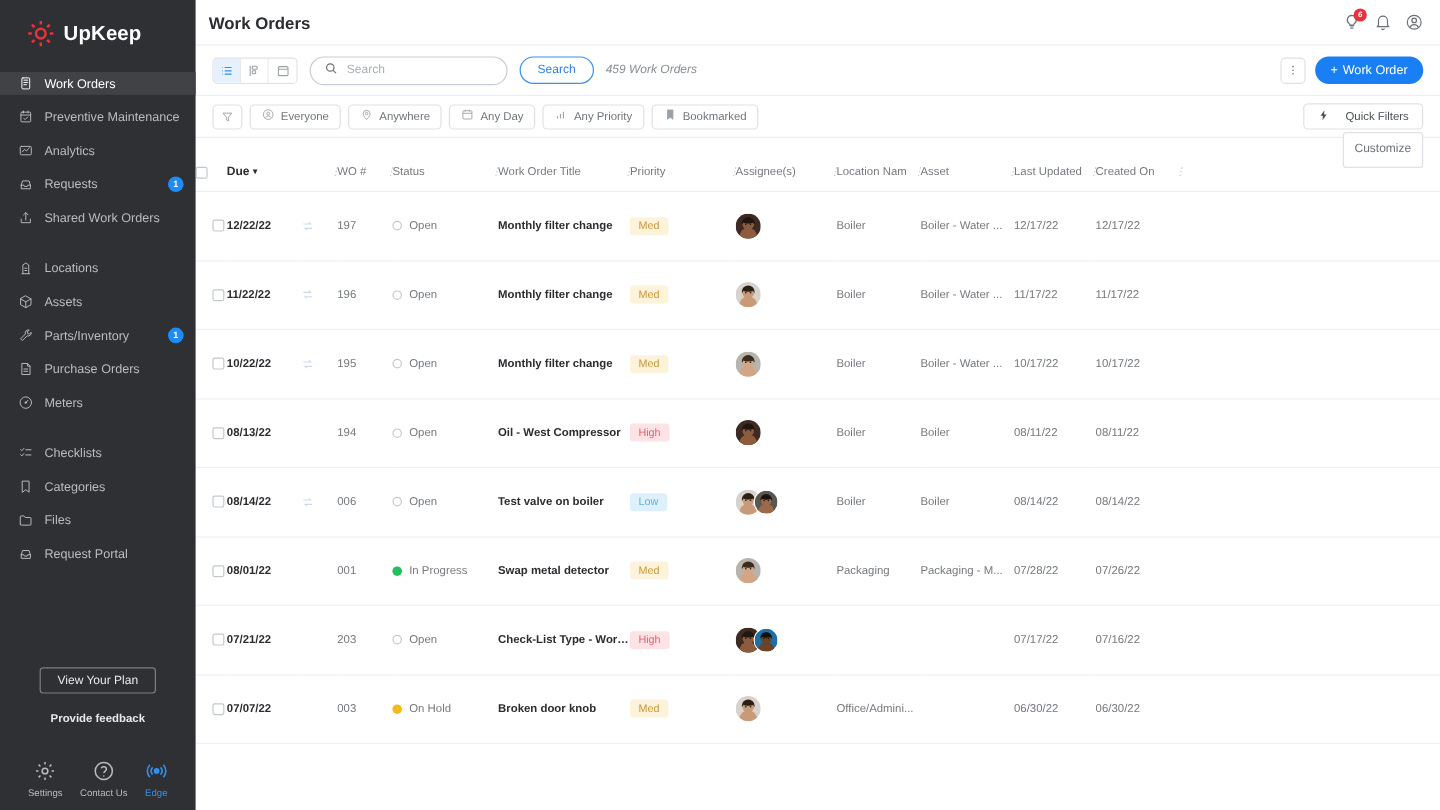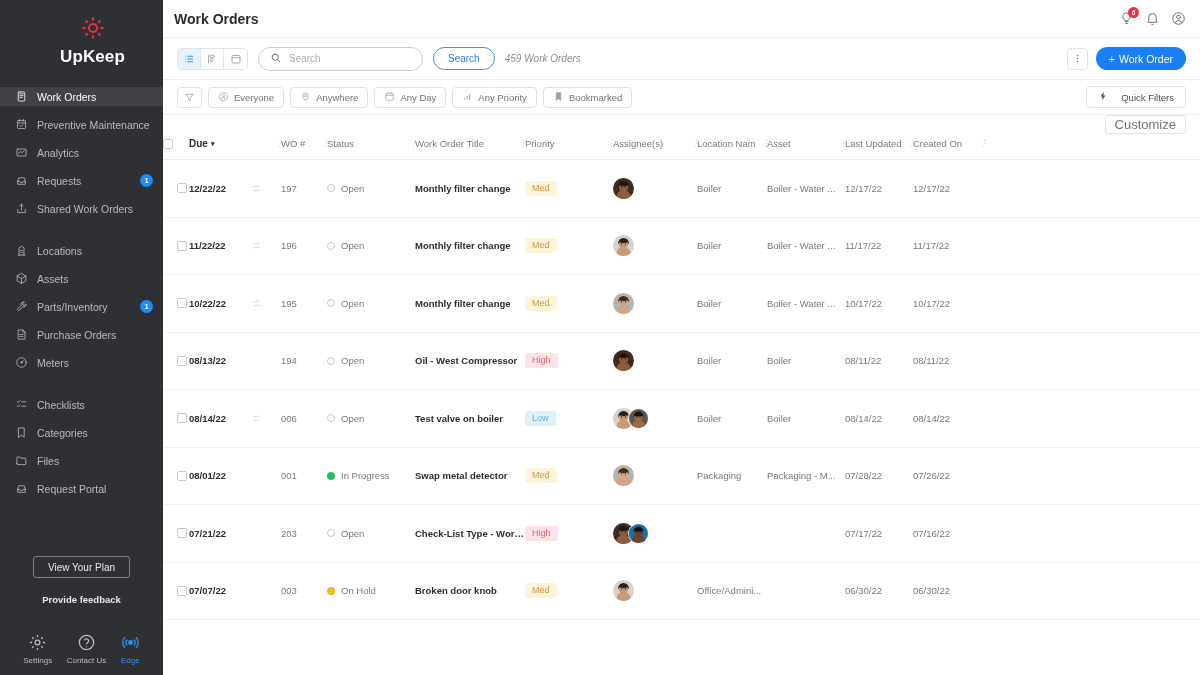--- a/index.html
+++ b/index.html
@@ -8,21 +8,21 @@
     font-family: "Liberation Sans", sans-serif;
     background: #ffffff; overflow: hidden;
   }
   .app { display: flex; width: 1200px; height: 675px; position: relative; }
 
   
   .sidebar {
     width: 163px; height: 675px; background: #2f3033;
     display: flex; flex-direction: column; flex-shrink: 0; position: relative;
   }
-  .brand { display: flex; align-items: center; gap: 7px; padding: 16px 0 17px 22px; flex-direction: column; }
+  .brand { display: flex; align-items: center; gap: 7px; padding: 16px 0 17px 22px; }
   .brand-logo { width: 24px; height: 24px; flex-shrink: 0; }
   .brand-name { font-size: 17px; font-weight: bold; color: #ffffff; letter-spacing: .1px; }
 
   .nav { padding-top: 3px; }
   .nav-group { padding-bottom: 14px; }
   .nav-item {
     display: flex; align-items: center; gap: 9px;
     height: 19px; padding: 0 10px 0 14px; margin-bottom: 9px;
     color: #b9bbbe; font-size: 10.5px; position: relative; cursor: pointer;
   }
@@ -115,22 +115,22 @@
   .chip svg { width: 11px; height: 11px; flex-shrink: 0; color: #9aa0a6; }
   .chip-dots { display: flex; gap: 1.5px; flex-shrink: 0; }
   .chip-dots i { width: 5px; height: 5px; border-radius: 50%; display: block; }
   .quick-filters {
     margin-left: auto; display: flex; align-items: center; gap: 13px; height: 22px; padding: 0 11px;
     border: 1px solid #dfe2e6; border-radius: 4px; background: #fff; font-size: 9.5px; color: #4a5056; cursor: pointer;
   }
 
   .customize-row { height: 19px; display: flex; justify-content: flex-end; align-items: center; padding: 0 14px; flex-shrink: 0; }
   .customize-btn {
-    height: 19px; padding: 0 9px; border: 1px solid #dfe2e6; border-radius: 3px;
-    background: #fff; font-size: 13px; color: #6f757b; font-family: inherit; cursor: pointer;
+    height: 30px; padding: 0 9px; border: 1px solid #dfe2e6; border-radius: 3px;
+    background: #fff; font-size: 10px; color: #6f757b; font-family: inherit; cursor: pointer;
   }
 
   
   .table-scroll { flex: 1; overflow: hidden; }
   table { width: 100%; border-collapse: collapse; table-layout: fixed; }
   thead th {
     font-size: 9.5px; font-weight: normal; color: #75797e; text-align: left;
     padding: 4px 0 10px; border-bottom: 1px solid #ebedf0; position: relative; white-space: nowrap;
   }
   thead th.due-h { font-weight: bold; color: #2b2d31; font-size: 10px; }

